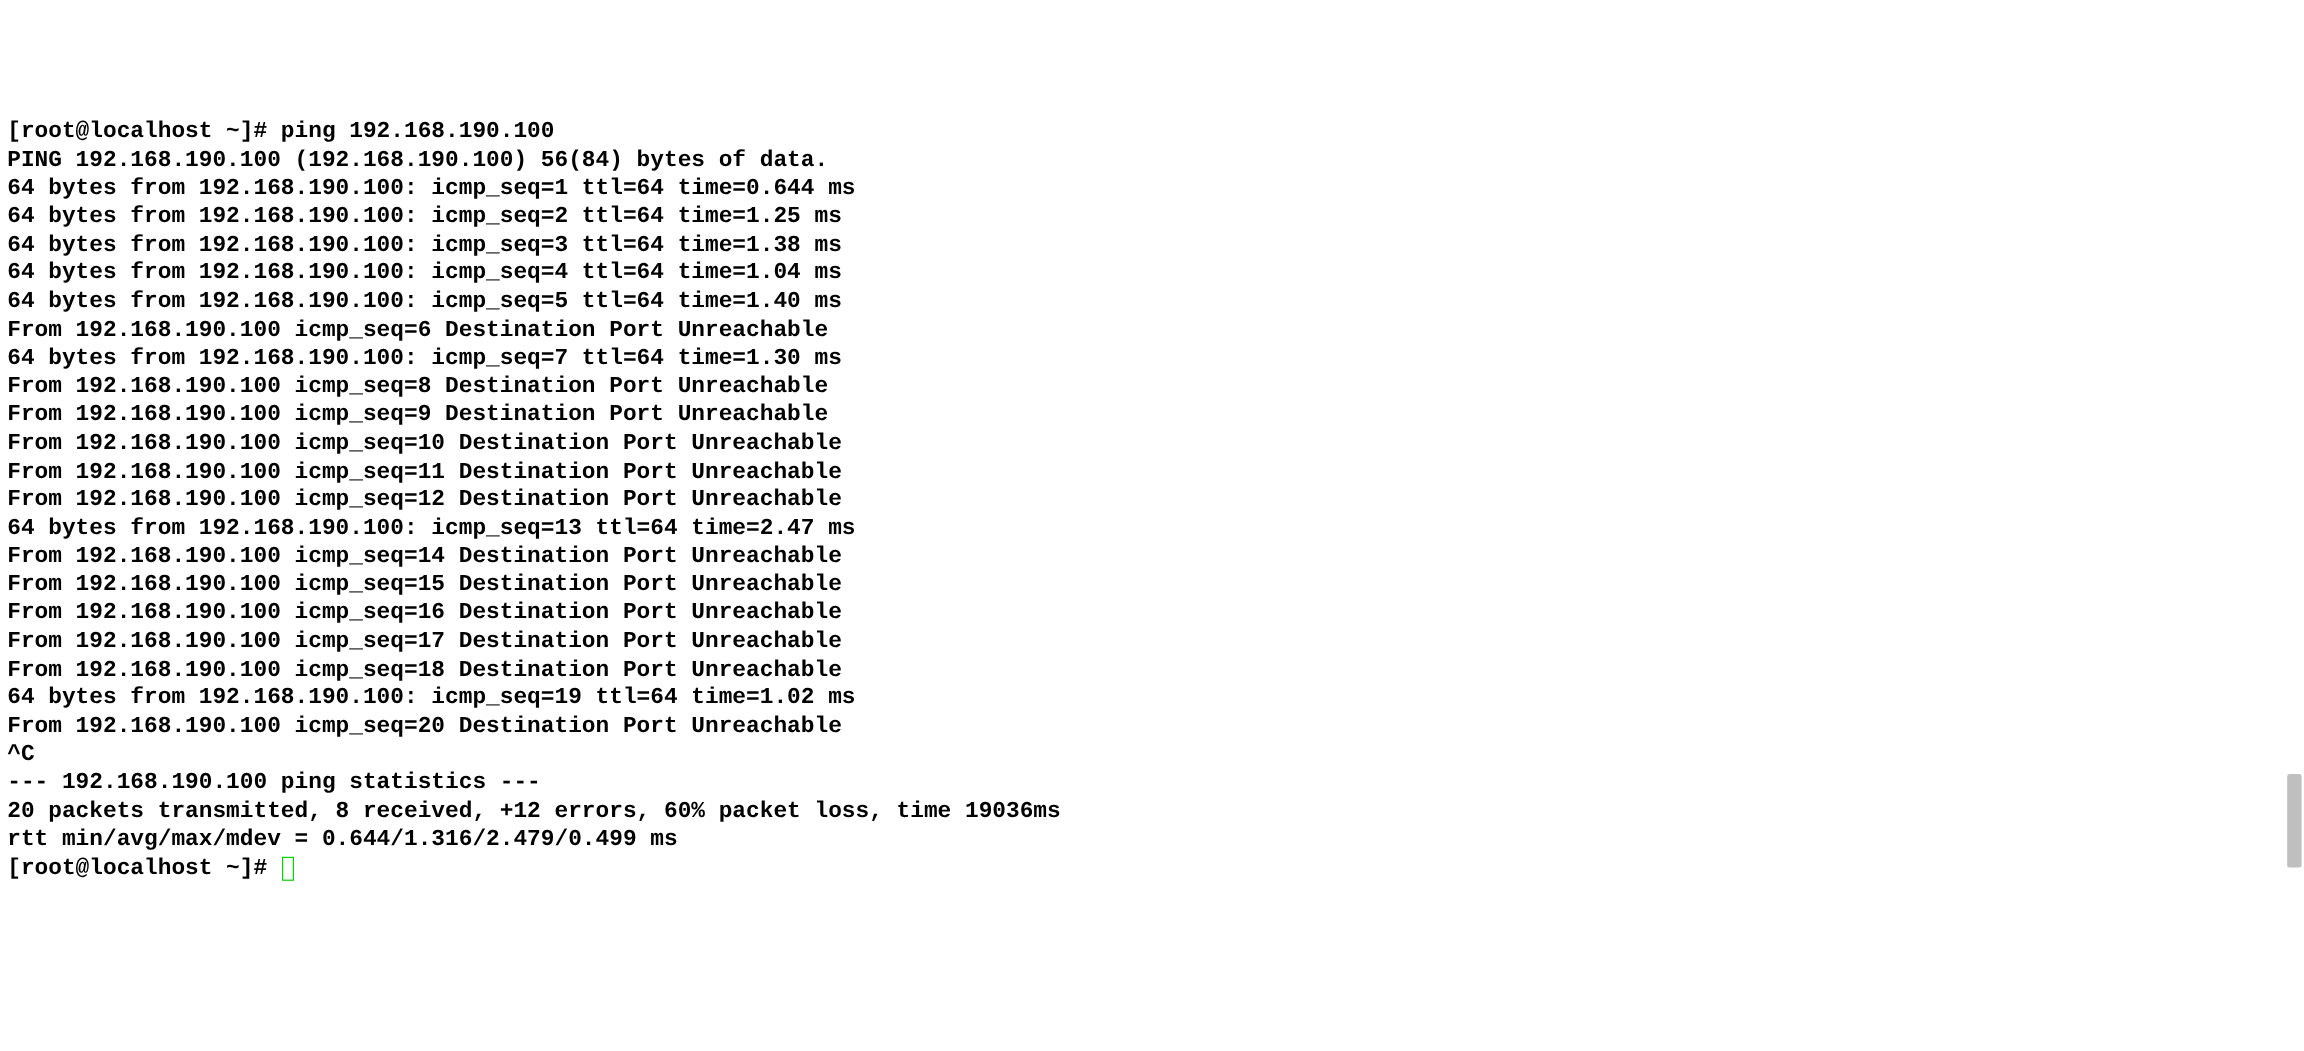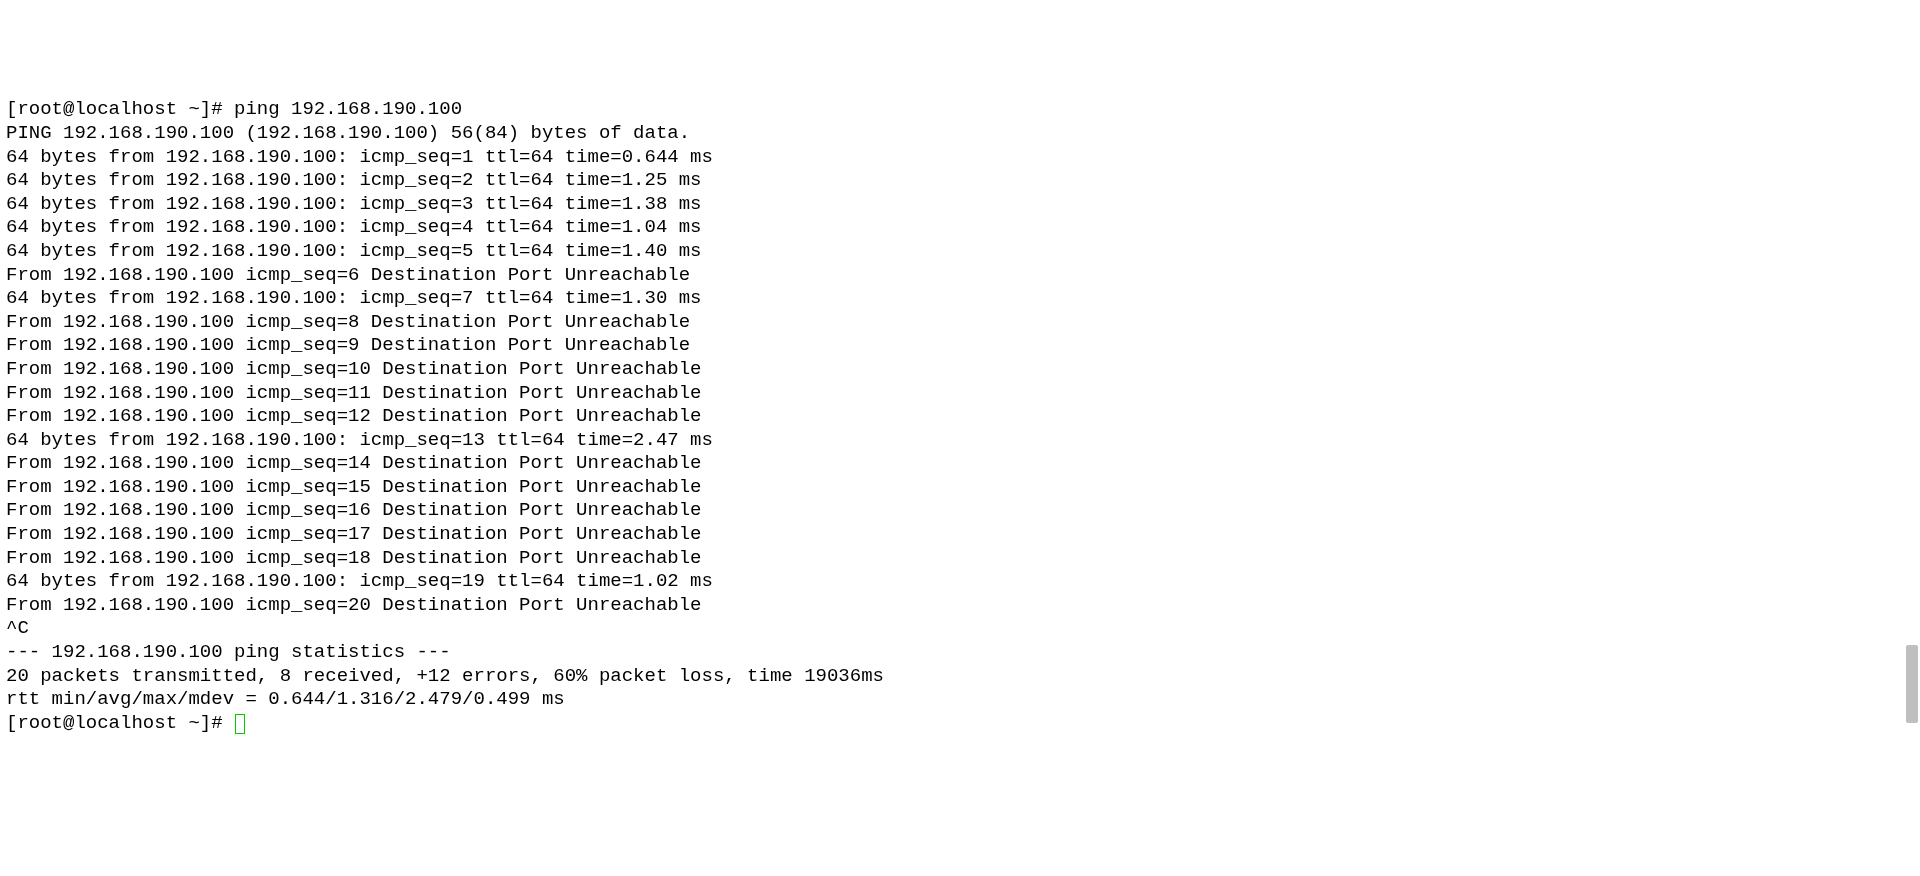--- a/index.html
+++ b/index.html
@@ -1,18 +1,19 @@
 <!DOCTYPE html>
 <html><head>
   <meta charset="utf-8">
   <style>
     * {
       margin: 0;
       padding: 0;
       box-sizing: border-box;
+      font-weight: bold;
     }
     body {
       background: #ffffff;
       font-family: "Consolas", "Monaco", "Courier New", monospace;
       font-size: 19px;
       line-height: 23.6px;
       color: #000000;
       padding: 4px 6px;
       white-space: pre;
       position: relative;

